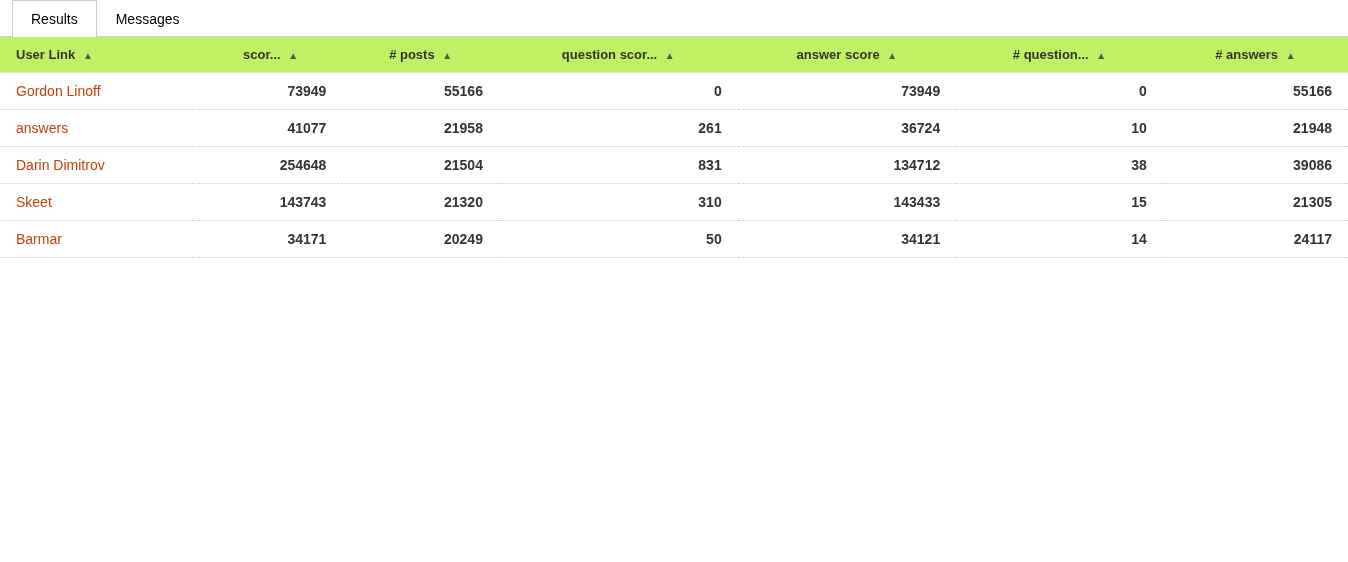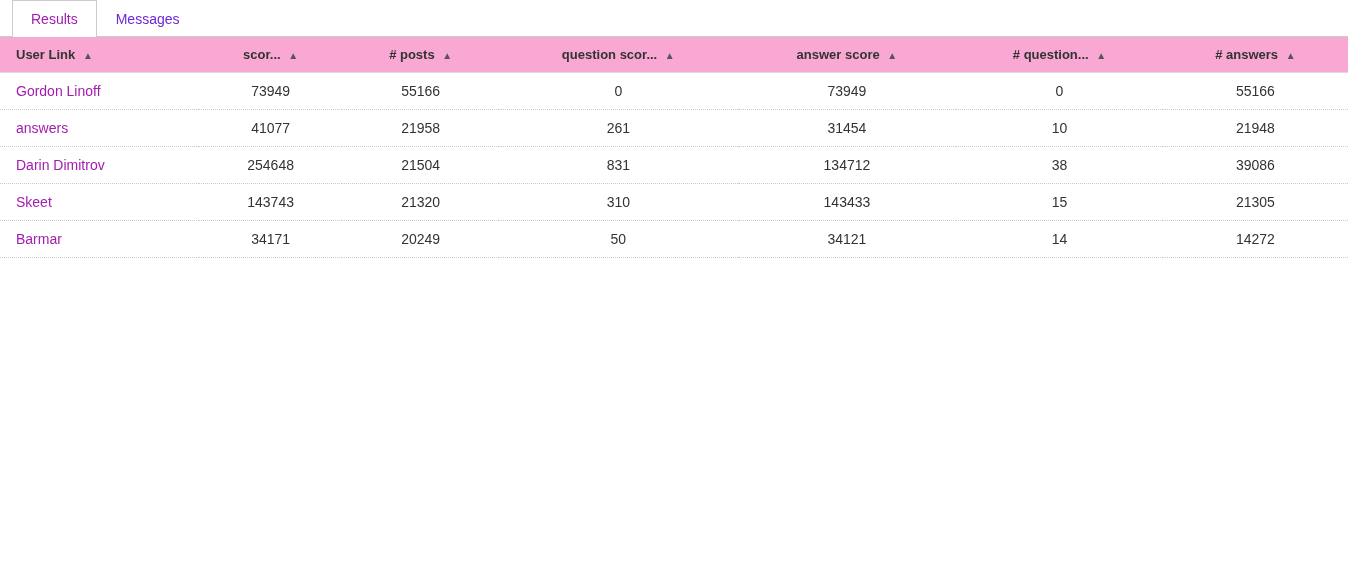--- a/index.html
+++ b/index.html
@@ -30,43 +30,43 @@
     }
 
     .tab {
       padding: 10px 18px;
       cursor: pointer;
       font-size: 14px;
       border: 1px solid transparent;
       border-bottom: none;
       margin-bottom: -1px;
       background: transparent;
-      color: #6d28d9;
+      color: #000000;
     }
 
     .tab.active {
       background: #fff;
       border-color: #ccc;
       border-bottom-color: #fff;
-      color: #a21caf;
+      color: #000000;
       font-weight: 500;
     }
 
     
     .table-wrapper {
       padding: 0;
     }
 
     table {
       width: 100%;
       border-collapse: collapse;
     }
 
     thead tr {
-      background: #f9a8d4;
+      background: #bef264;
       margin-left: 19px;
     }
 
     th {
       padding: 10px 16px;
       text-align: left;
       font-weight: 600;
       font-size: 13px;
       color: #333;
       border-bottom: 1px solid #ddd;
@@ -86,25 +86,26 @@
       text-align: center;
     }
 
     td {
       padding: 10px 16px;
       border-bottom: 1px dotted #ccc;
       font-size: 14px;
     }
 
     td.align-right {
-      text-align: center;
+      text-align: right;
+      font-weight: bold;
     }
 
     td.link-cell a {
-      color: #a21caf;
+      color: #c2410c;
       text-decoration: none;
     }
 
     tbody tr:last-child td {
       border-bottom: 1px dotted #ccc;
     }
   </style>
 </head>
 <body>
 
@@ -157,21 +158,21 @@
             <td class="align-right">0</td>
             <td class="align-right">73949</td>
             <td class="align-right">0</td>
             <td class="align-right">55166</td>
           </tr>
           <tr>
             <td class="link-cell"><a href="#">answers</a></td>
             <td class="align-right">41077</td>
             <td class="align-right">21958</td>
             <td class="align-right">261</td>
-            <td class="align-right">31454</td>
+            <td class="align-right">36724</td>
             <td class="align-right">10</td>
             <td class="align-right">21948</td>
           </tr>
           <tr>
             <td class="link-cell"><a href="#">Darin Dimitrov</a></td>
             <td class="align-right">254648</td>
             <td class="align-right">21504</td>
             <td class="align-right">831</td>
             <td class="align-right">134712</td>
             <td class="align-right">38</td>
@@ -186,19 +187,19 @@
             <td class="align-right">15</td>
             <td class="align-right">21305</td>
           </tr>
           <tr>
             <td class="link-cell"><a href="#">Barmar</a></td>
             <td class="align-right">34171</td>
             <td class="align-right">20249</td>
             <td class="align-right">50</td>
             <td class="align-right">34121</td>
             <td class="align-right">14</td>
-            <td class="align-right">14272</td>
+            <td class="align-right">24117</td>
           </tr>
         </tbody>
     </table>
   </div>
 
 </div>
 
 </body></html>

